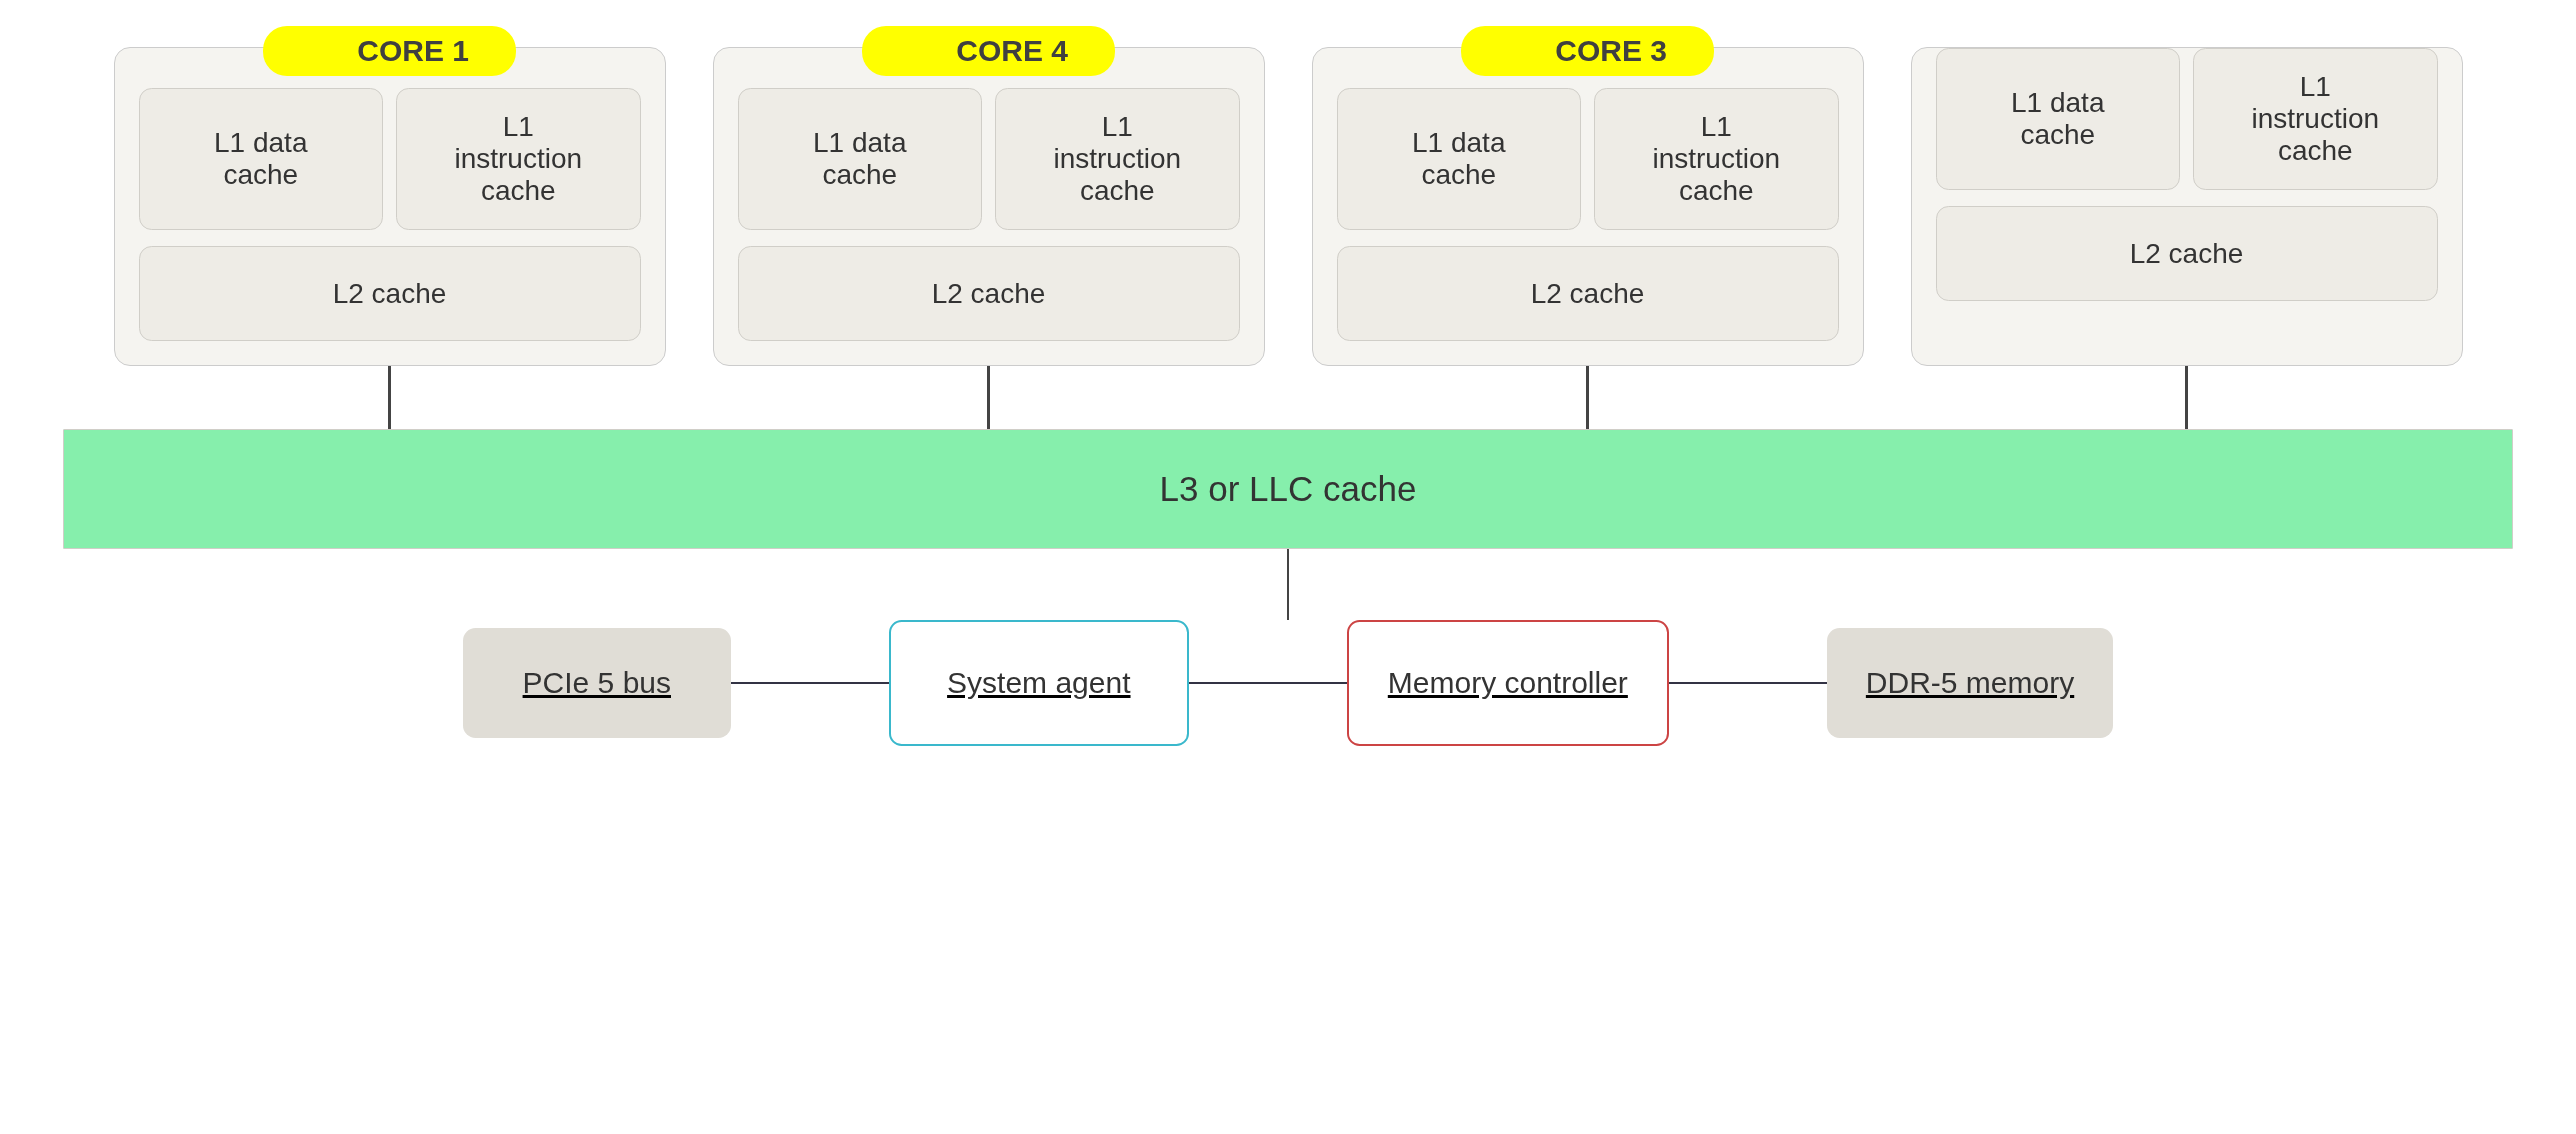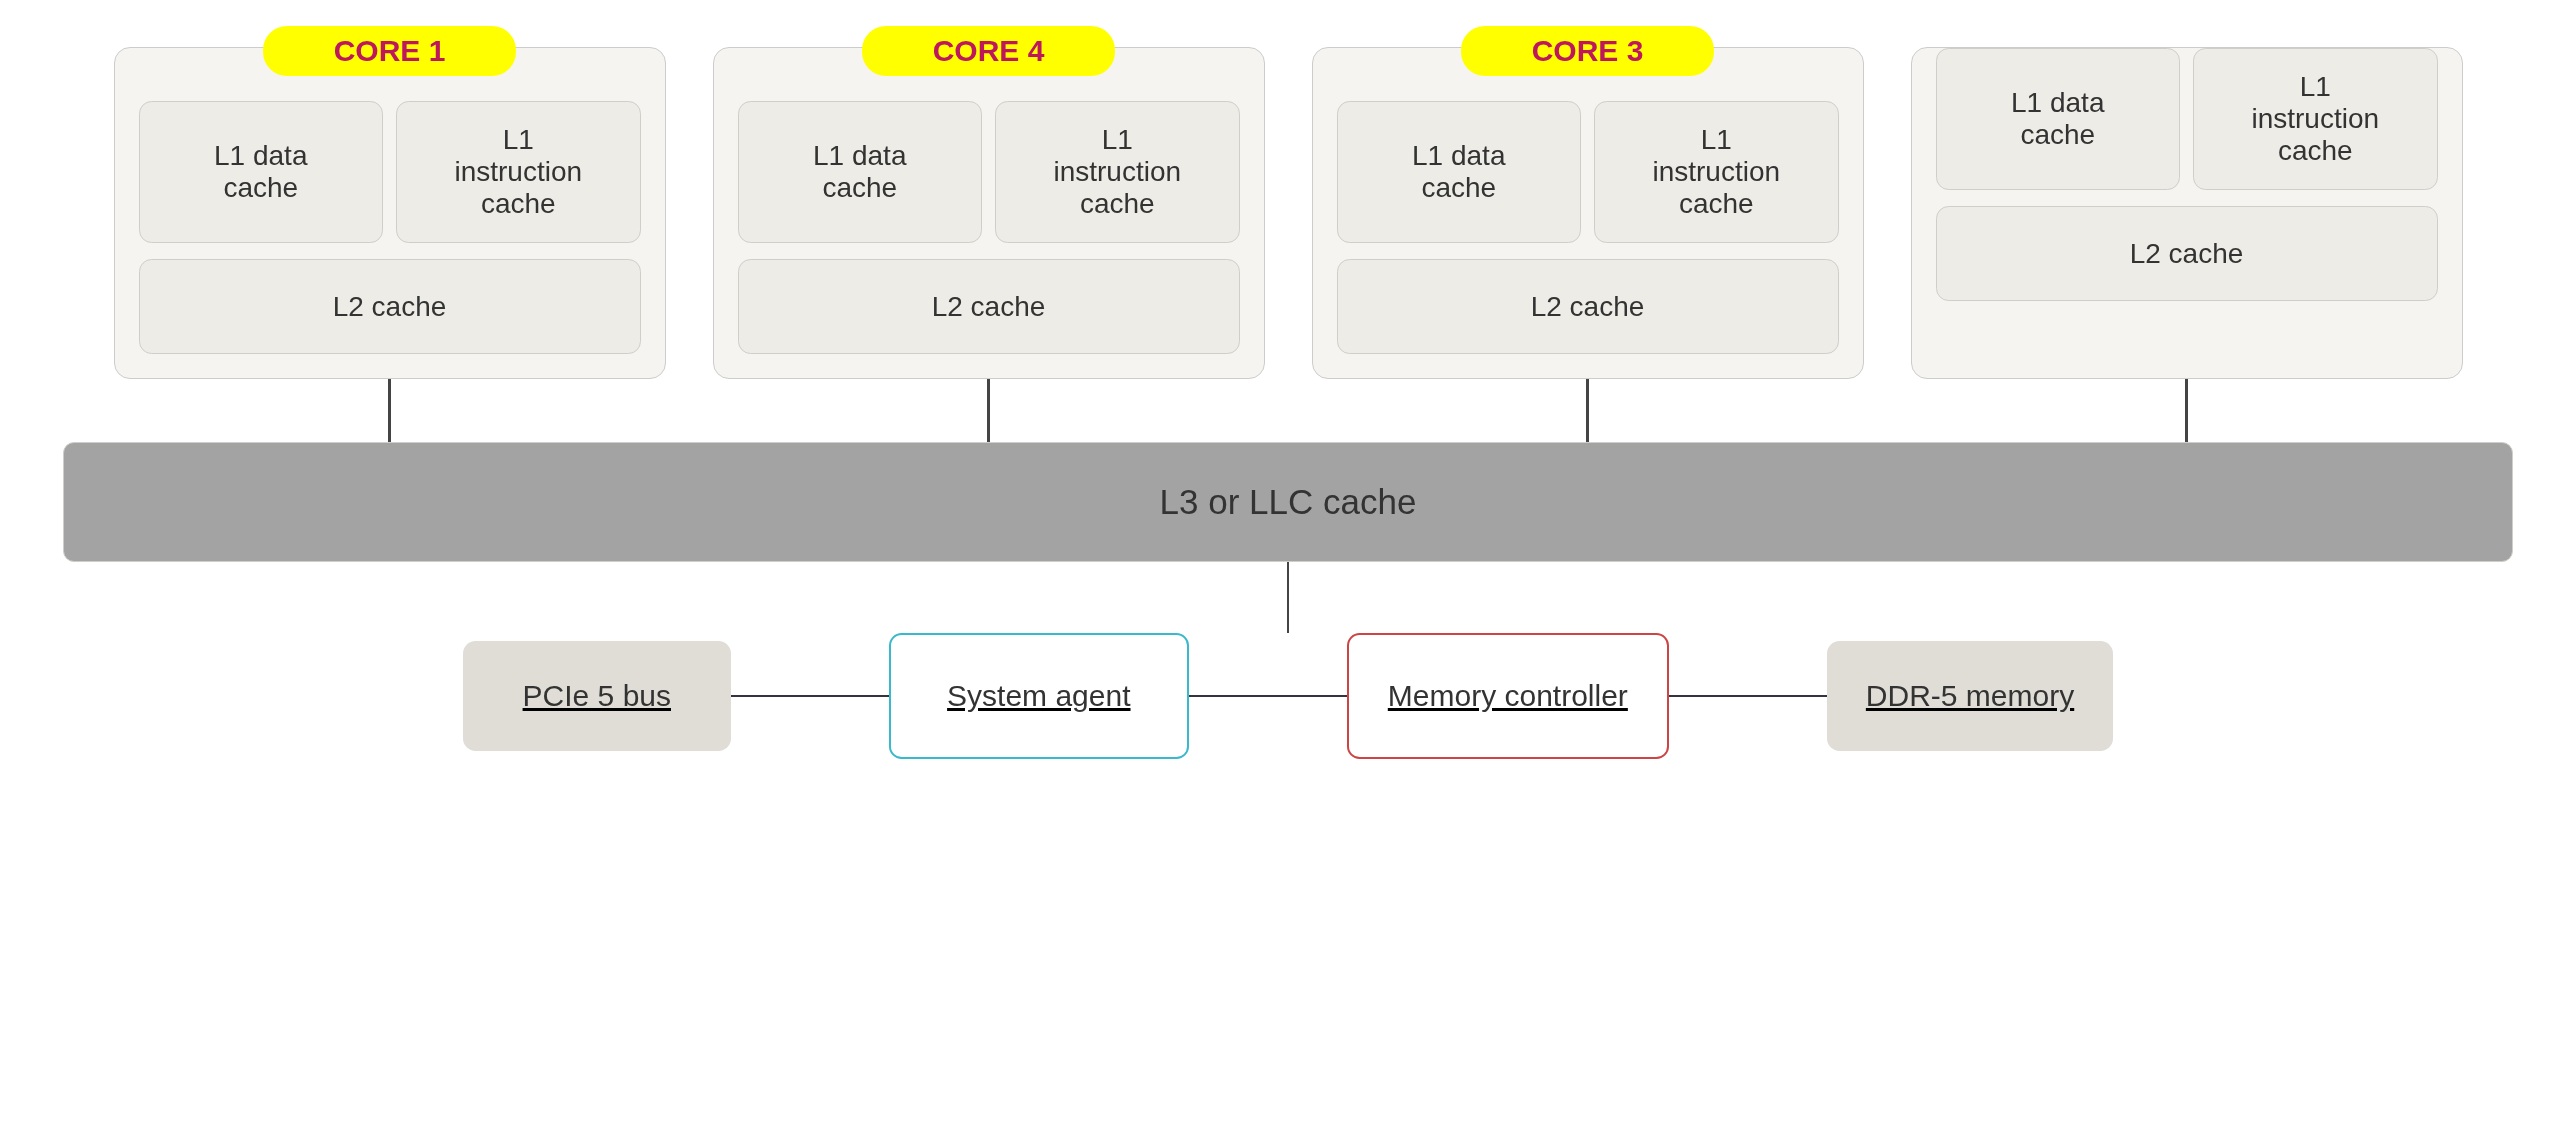--- a/index.html
+++ b/index.html
@@ -43,24 +43,24 @@
       width: 552px;
       position: relative;
     }
 
     .core-label {
       background: #ffff00;
       border-radius: 24px;
       padding: 8px 47px;
       font-size: 30px;
       font-weight: bold;
-      color: #be185d;
+      color: #404040;
       margin-top: -22px;
-      margin-bottom: 25px;
-      text-align: center;
+      margin-bottom: 12px;
+      text-align: right;
       min-width: 253px;
     }
 
     .l1-caches {
       display: flex;
       flex-direction: row;
       gap: 13px;
       width: 100%;
       margin-bottom: 16px;
     }
@@ -114,23 +114,23 @@
     }
 
     .vertical-line {
       width: 2.4px;
       height: 63px;
       background: #444;
     }
 
     
     .l3-cache-bar {
-      background: #a3a3a3;
+      background: #86efac;
       border: 0.8px solid #d0cec8;
-      border-radius: 11px;
+      border-radius: 1px;
       width: 100%;
       display: flex;
       align-items: center;
       justify-content: center;
       font-size: 35px;
       color: #333;
       padding: 39px 32px;
       margin-bottom: 0;
     }
 

